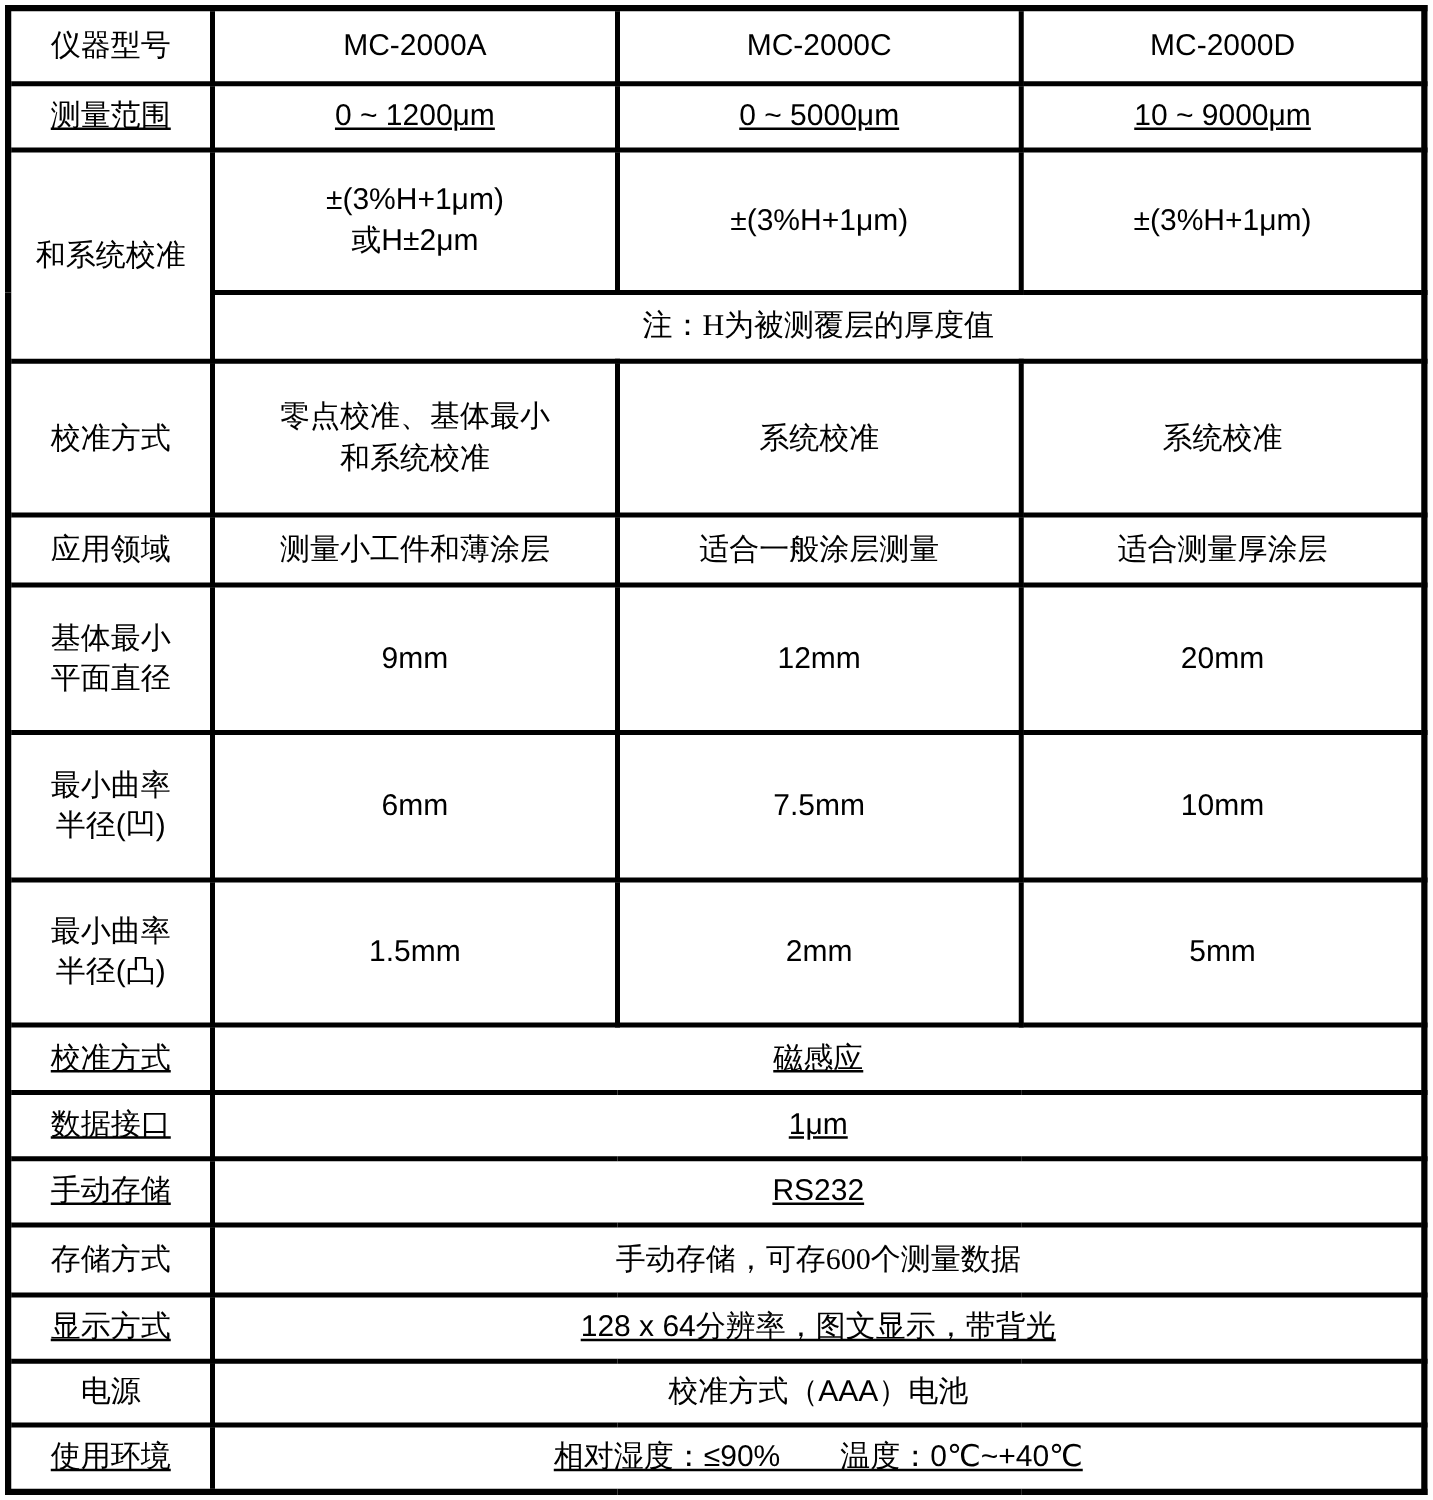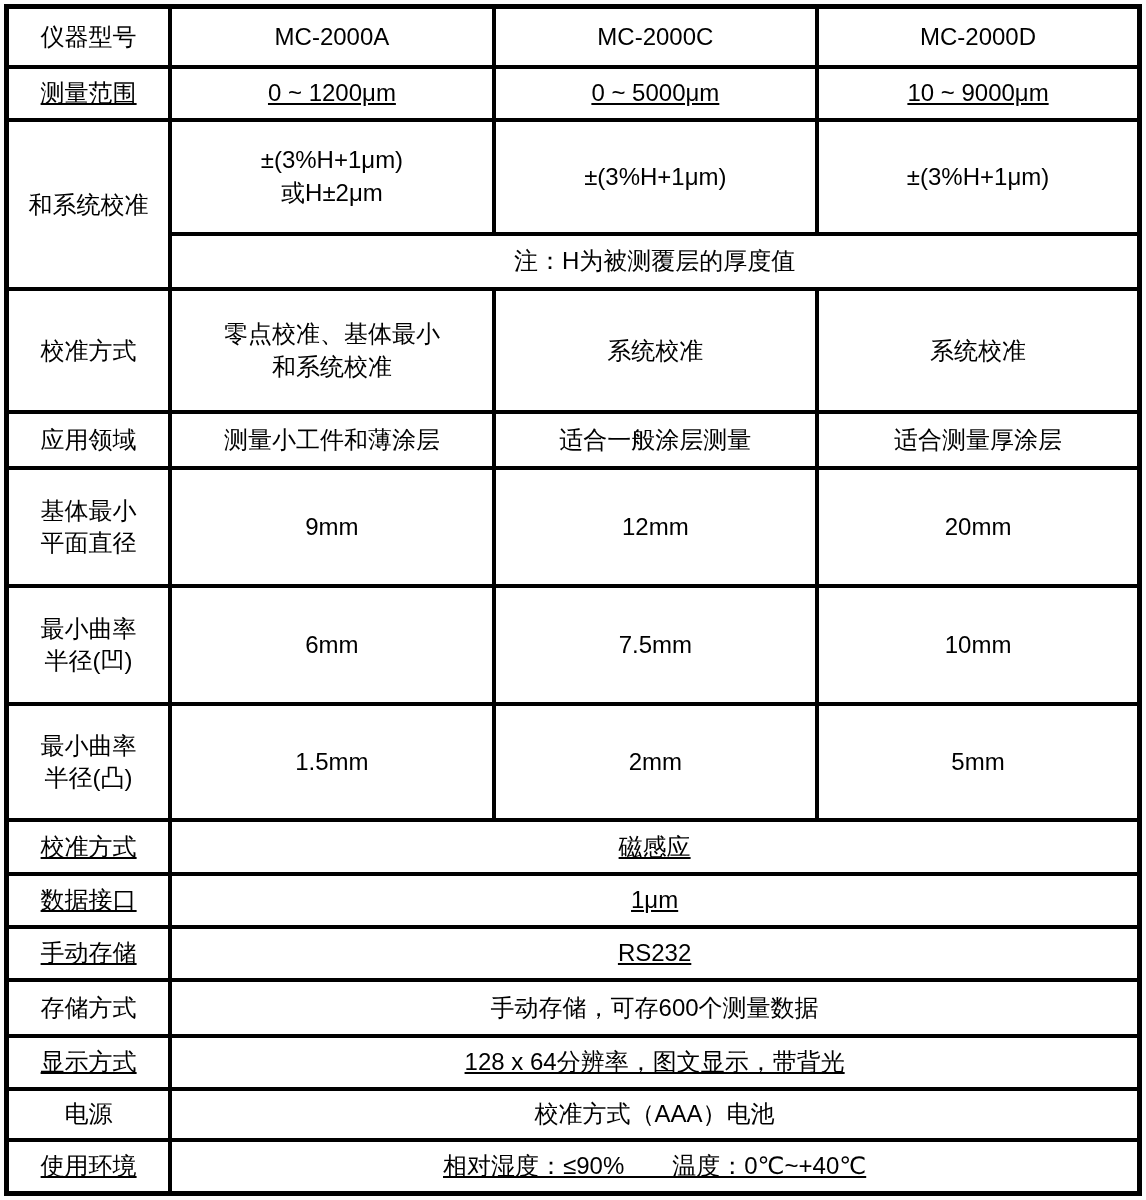--- a/index.html
+++ b/index.html
@@ -33,21 +33,21 @@
     white-space: pre-line;
     padding: 2px 4px;
     overflow: hidden;
   }
   table.spec { border: 5px solid #000000; }
   td.lbl { font-size: 35px; }
   
   tr.rh-52  { height: 52px; }
   tr.rh-46  { height: 46px; text-decoration: underline; }
   tr.rh-98  { height: 98px; }
-  tr.rh-48  { height: 48px; }
+  tr.rh-48  { height: 48px; font-family: Liberation Serif, serif; }
   tr.rh-106 { height: 106px; }
   tr.rh-102 { height: 102px; }
   tr.rh-100 { height: 100px; }
   tr.rh-44  { height: 44px; }
 </style>
 </head>
 <body>
 
 <div class="page">
   <table class="spec">

